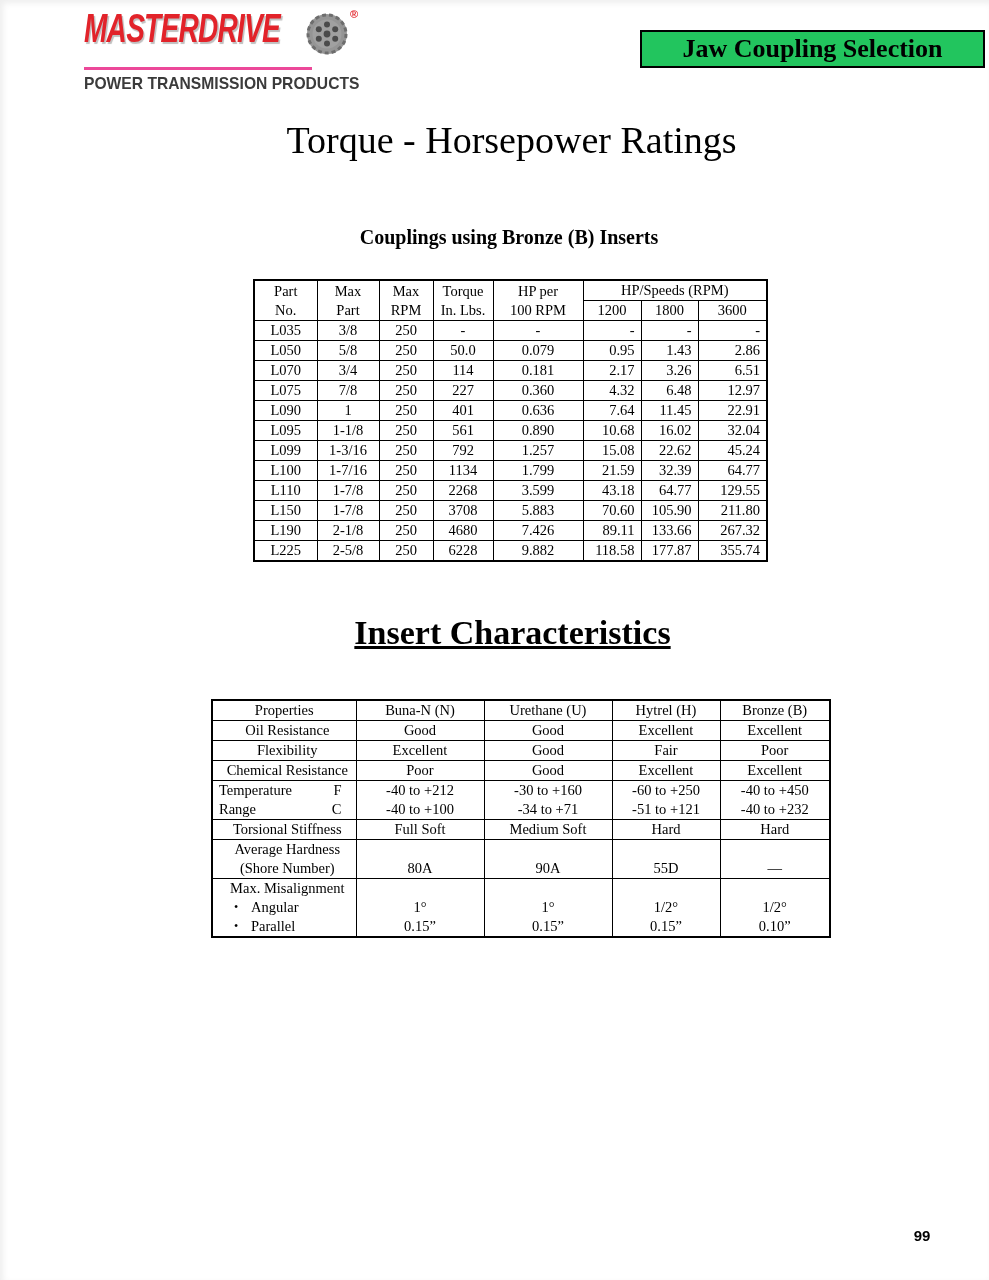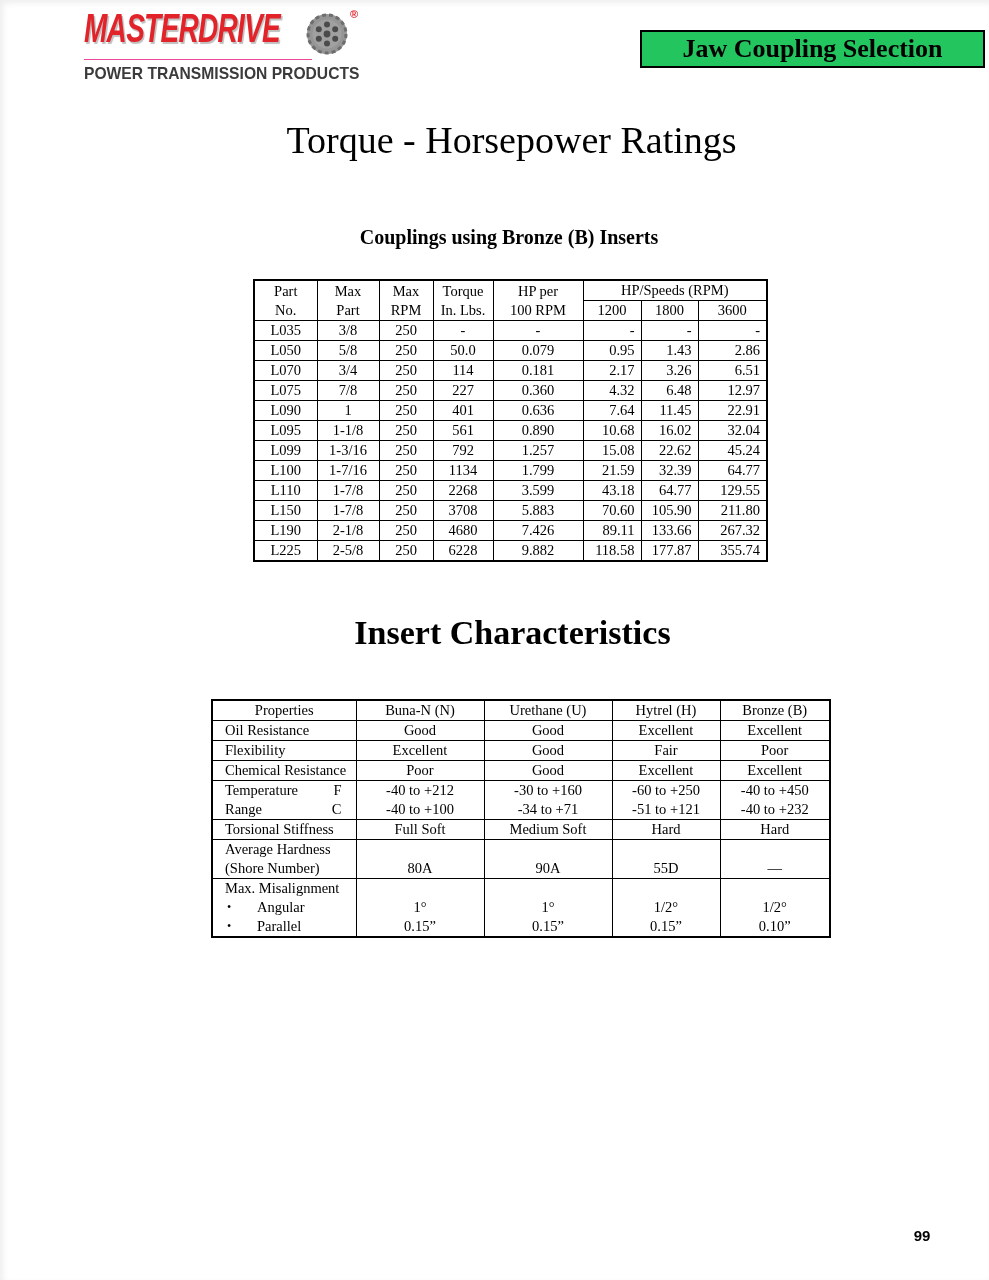--- a/index.html
+++ b/index.html
@@ -4,21 +4,21 @@
 <style>
   html,body{margin:0;padding:0;}
   body{
     width:989px;height:1280px;position:relative;background:#ffffff;
     font-family:"Liberation Serif", serif;color:#000;
     box-shadow:inset 3px 3px 6px rgba(0,0,0,0.07);
     overflow:hidden;
   }
   
   .logo{position:absolute;left:84px;top:10px;width:270px;}
-  .brand-block{display:inline-block;border-bottom:1px solid #ec4899;padding-bottom:13px;width:228px;}
+  .brand-block{display:inline-block;border-bottom:3px solid #ec4899;padding-bottom:21px;width:228px;}
   .brand-text{
     display:inline-block;font-family:"Liberation Sans", sans-serif;
     font-weight:bold;font-style:italic;font-size:40px;line-height:36px;
     color:#e2232a;letter-spacing:-1px;
     transform:scaleX(0.70);transform-origin:left bottom;white-space:nowrap;
     text-shadow:2px 2px 1px #c0c0c0;
   }
   .gear{position:absolute;left:221px;top:2px;}
   .reg{position:absolute;left:266px;top:-2px;color:#e2232a;
     font-family:"Liberation Sans", sans-serif;font-size:11px;font-weight:bold;}
@@ -33,32 +33,32 @@
     background:#22c55e;border:2px solid #000;
     display:flex;align-items:center;justify-content:center;
   }
   .banner span{font-weight:bold;font-size:26px;line-height:30px;}
   
   .title1{position:absolute;left:34px;right:0;top:118px;margin:0;
     text-align:center;font-size:38px;font-weight:normal;}
   .subtitle{position:absolute;left:36px;right:7px;top:226px;margin:0;
     text-align:center;font-size:20px;font-weight:bold;}
   .title2{position:absolute;left:36px;right:0;top:614px;margin:0;
-    text-align:center;font-size:34px;font-weight:bold;}
+    text-align:center;font-size:34px;font-weight:bold;text-decoration:underline;}
   
   table{border-collapse:collapse;table-layout:fixed;font-size:14.5px;}
   table,th,td{border:1px solid #000;}
   table{border-width:2px;}
   th{font-weight:normal;}
   .t1{position:absolute;left:253px;top:279px;}
   .t1 th,.t1 td{text-align:center;padding:0;line-height:19px;height:19px;overflow:hidden;white-space:nowrap;}
   .t1 td.num{text-align:right;padding-right:6px;}
   .t2{position:absolute;left:211px;top:699px;}
   .t2 th,.t2 td{padding:0;line-height:19px;text-align:center;overflow:hidden;white-space:nowrap;vertical-align:middle;margin-left:8px;}
-  .t2 td.prop{text-align:left;padding-left:12px;}
+  .t2 td.prop{text-align:center;padding-left:6px;}
   .pair-line{display:flex;justify-content:space-between;padding-right:14px;}
   .bullet-line{display:flex;}
   .bullet{width:30px;padding-left:2px;font-size:12px;}
   
   .pagenum{position:absolute;left:902px;top:1227px;width:40px;text-align:center;
     font-family:"Liberation Sans", sans-serif;font-weight:bold;font-size:15px;}
 </style>
 </head>
 <body>
 

